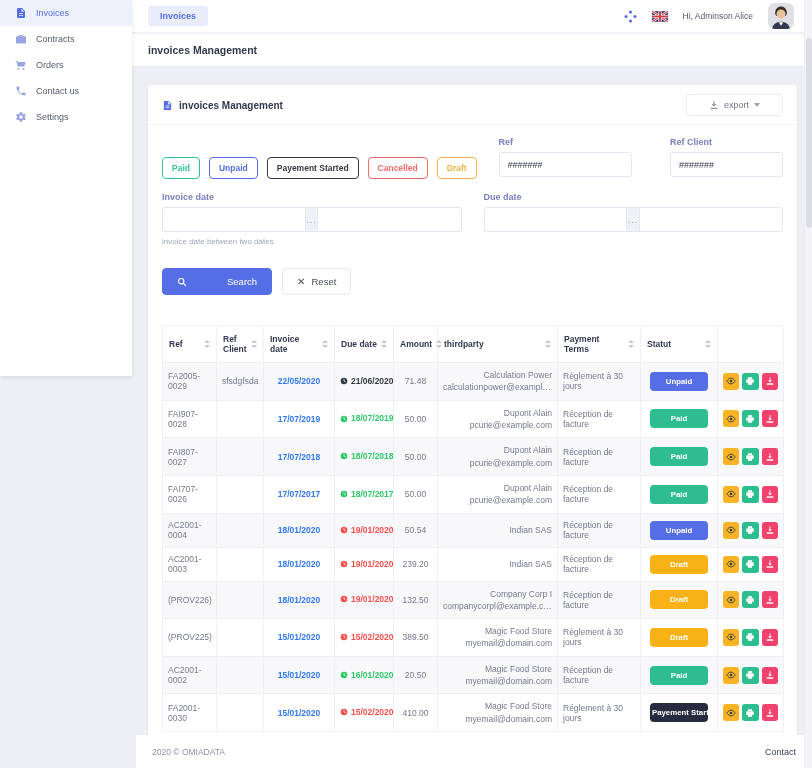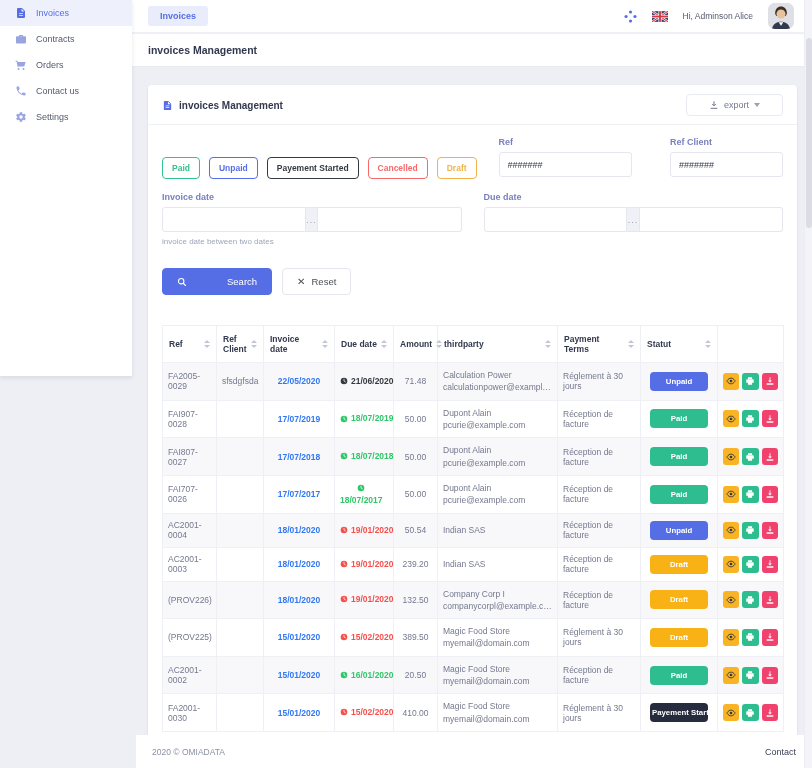--- a/index.html
+++ b/index.html
@@ -78,21 +78,21 @@
   .sort { display:inline-flex; flex-direction:column; gap:2px; margin-left:auto; padding-left:4px; }
   .sort i { width:0; height:0; border-left:3px solid transparent; border-right:3px solid transparent; display:block; }
   .sort .up { border-bottom:3.5px solid #c3c7d4; }
   .sort .dn { border-top:3.5px solid #c3c7d4; }
   td { padding:6px 5px; color:#74788d; height:34px; }
   tbody tr:nth-child(odd) { background:#f8f8fb; }
   td.c { text-align:center; }
   td.inv-date { color:var(--date-blue); font-weight:700; text-align:center; }
   .due { font-weight:700; display:inline-flex; align-items:center; gap:3px; white-space:nowrap; }
   .due svg { width:8px; height:8px; flex:0 0 auto; }
-  .tp-name, .tp-mail { text-align:left; line-height:1.45; overflow:hidden; text-overflow:ellipsis; white-space:nowrap; }
+  .tp-name, .tp-mail { text-align:right; line-height:1.45; overflow:hidden; text-overflow:ellipsis; white-space:nowrap; }
   .badge { display:block; margin:0 4px; padding:5px 2px; border-radius:4px; color:#fff; font-size:7.8px; font-weight:600; text-align:center; white-space:nowrap; }
   .actions { display:flex; gap:3px; justify-content:center; }
   .abtn { width:17px; height:17px; border:none; border-radius:3px; display:flex; align-items:center; justify-content:center; cursor:pointer; padding:0; }
   .abtn svg { width:10px; height:10px; }
 
   
   .pager { display:flex; align-items:center; justify-content:flex-end; gap:7px; margin-top:11px; padding-bottom:2px; font-size:9px; color:#74788d; }
   .psize { display:flex; align-items:center; gap:5px; border:1px solid #e5e7ef; border-radius:3px; padding:4px 7px; background:#fff; cursor:pointer; color:#32394e; }
   .pbtn { border:none; border-radius:3px; padding:6px 11px; font-size:9px; cursor:pointer; font-family:inherit; margin-left:3px; }
   .pbtn.prev { background:#f0f1f6; color:#b4b9c8; }
@@ -493,21 +493,21 @@
                       <path fill="currentColor" d="M4 17.5h16V21H4z"></path>
                     </svg>
                   </button>
                 </div>
               </td>
             </tr>
             <tr>
               <td>FAI707-0026</td>
               <td></td>
               <td class="inv-date">17/07/2017</td>
-              <td><span class="due" style="color: rgb(47, 199, 104); flex-direction: column;">
+              <td><span class="due" style="color: rgb(47, 199, 104);">
                   <span style="display:inline-flex">
                     <svg viewBox="0 0 24 24">
                       <circle cx="12" cy="12" r="10" fill="currentColor"></circle>
                       <path d="M12 6.5V12l4 2.4" stroke="#fff" stroke-width="2.2" fill="none" stroke-linecap="round"></path>
                     </svg>
                   </span>
                   <span>18/07/2017</span>
                 </span></td>
               <td class="c">50.00</td>
               <td>

